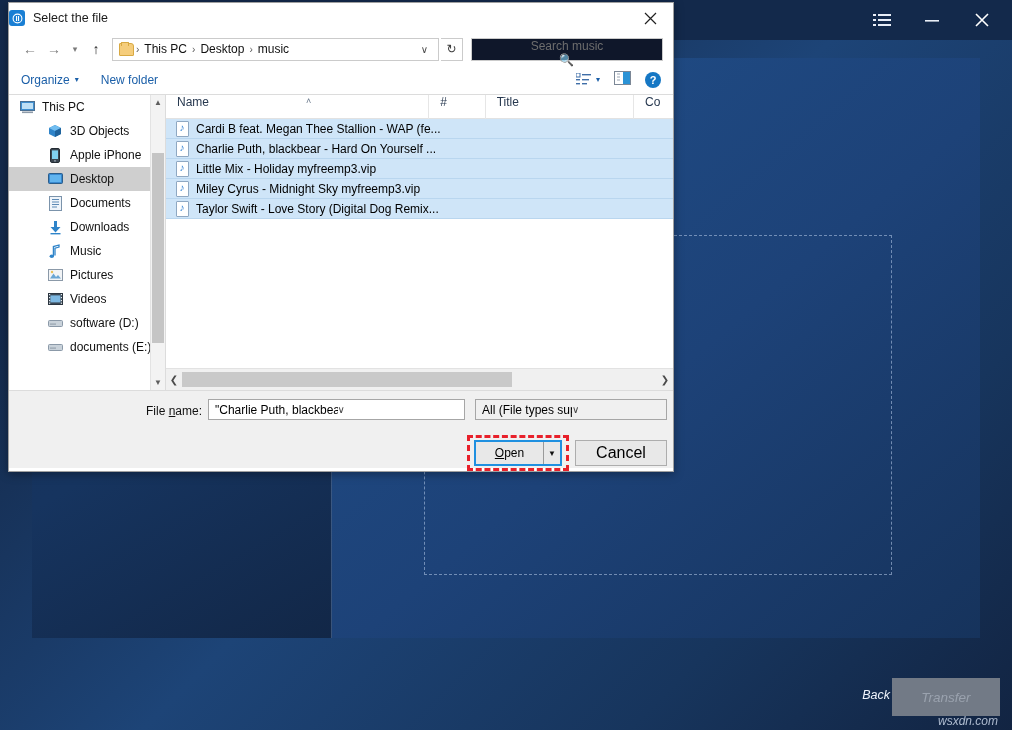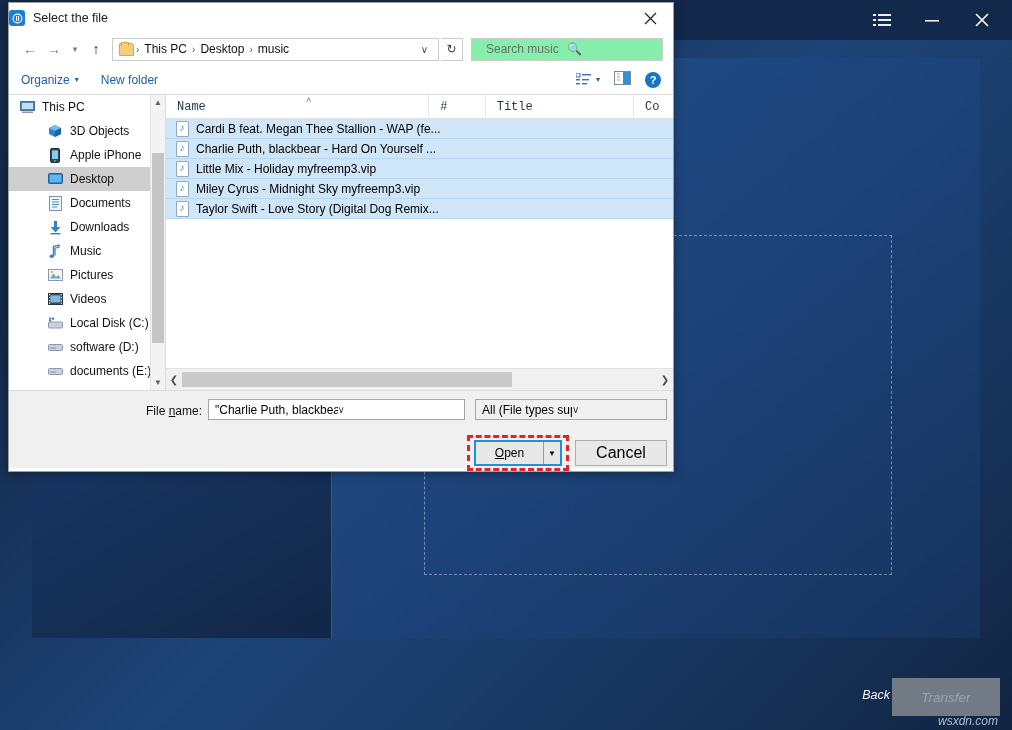--- a/index.html
+++ b/index.html
@@ -121,22 +121,22 @@
   .crumb { padding: 0 5px; color: #111; }
   .crumb-sep { color: #5a5a5a; font-size: 10px; }
   .crumb-spacer { flex: 1; }
   .crumb-chev { color: #4a4a4a; font-size: 10px; padding: 0 6px; }
   .nav-refresh {
     width: 22px; height: 23px; border: 1px solid #cbcbcb; border-left: none;
     display: flex; align-items: center; justify-content: center; color: #3a3a3a; font-size: 12px;
     background: #fff;
   }
   .searchbox {
-    width: 192px; height: 23px; border: 1px solid #cbcbcb; background: #86efac;
-    display: flex; align-items: center; padding: 0 14px; margin-left: 6px;
+    width: 192px; height: 23px; border: 1px solid #cbcbcb; background: #0f172a;
+    display: flex; align-items: center; padding: 0 6px; margin-left: 6px; flex-direction: column;
   }
   .searchbox span { flex: 1; color: #6d6d6d; font-size: 12px; }
   .search-icon { color: #3d3d3d; font-size: 12px; }
 
   
   .cmdbar {
     height: 30px; display: flex; align-items: center; padding: 0 12px;
     border-bottom: 1px solid #dcdcdc;
     text-align: center;
   }
@@ -170,22 +170,22 @@
   .ts-up, .ts-dn {
     height: 15px; display: flex; align-items: center; justify-content: center;
     color: #5e5e5e; font-size: 8px;
   }
   .ts-dn { position: absolute; bottom: 0; left: 0; right: 0; }
   .ts-thumb { position: absolute; left: 1px; right: 1px; top: 58px; height: 190px; background: #c5c5c5; }
 
   .listpane { flex: 1; position: relative; background: #fff; overflow: hidden; }
   .colhdr { height: 24px; display: flex; border-bottom: 1px solid #e2e2e2; position: relative; }
   .col {
-    font-size: 12px; color: #27384f; display: flex; align-items: center;
-    padding-left: 11px; border-right: 1px solid #e6e6e6; height: 24px; font-family: Liberation Mono, monospace;
+    font-size: 12px; color: #27384f; display: flex; 
+    padding-left: 11px; border-right: 1px solid #e6e6e6; height: 24px;
   }
   .col-sortmark {
     position: absolute; top: 1px; color: #6b7a8d; font-size: 9px;
   }
   .rows { position: absolute; left: 0; right: 0; top: 24px; bottom: 22px; }
   .row {
     height: 20px; display: flex; align-items: center; gap: 7px; padding-left: 10px;
     background: #cfe5f8; border-bottom: 1px solid #b9d6ef;
     font-size: 12px; color: #000;
   }
@@ -480,33 +480,20 @@
                 <rect x="12.8" y="1" width="1.2" height="1.2"></rect>
                   <rect x="12.8" y="4" width="1.2" height="1.2"></rect>
                 <rect x="12.8" y="7" width="1.2" height="1.2"></rect>
                   <rect x="12.8" y="9.6" width="1.2" height="1.2"></rect>
               </g>
             </svg>
           </span>
           <span>Videos</span>
         </div>
 
-        <div class="tree-item">
-          <span class="tree-icon">
-            <svg width="15" height="12" viewBox="0 0 15 12">
-              <rect x="0.5" y="5" width="14" height="6" rx="1" fill="#c9d2da" stroke="#8b99a8"></rect>
-              <g fill="#2f84c9">
-                <rect x="1" y="0.5" width="2.2" height="2.2"></rect>
-                  <rect x="4" y="0.5" width="2.2" height="2.2"></rect>
-                <rect x="1" y="2.9" width="2.2" height="1.6"></rect>
-              </g>
-            </svg>
-          </span>
-          <span>Local Disk (C:)</span>
-        </div>
 
         <div class="tree-item">
           <span class="tree-icon">
             <svg width="15" height="10" viewBox="0 0 15 10">
               <rect x="0.5" y="2.5" width="14" height="6" rx="1" fill="#c9d2da" stroke="#8b99a8"></rect>
               <rect x="2" y="5.5" width="6" height="1.2" fill="#96a2ae"></rect>
             </svg>
           </span>
           <span>software (D:)</span>
         </div>

